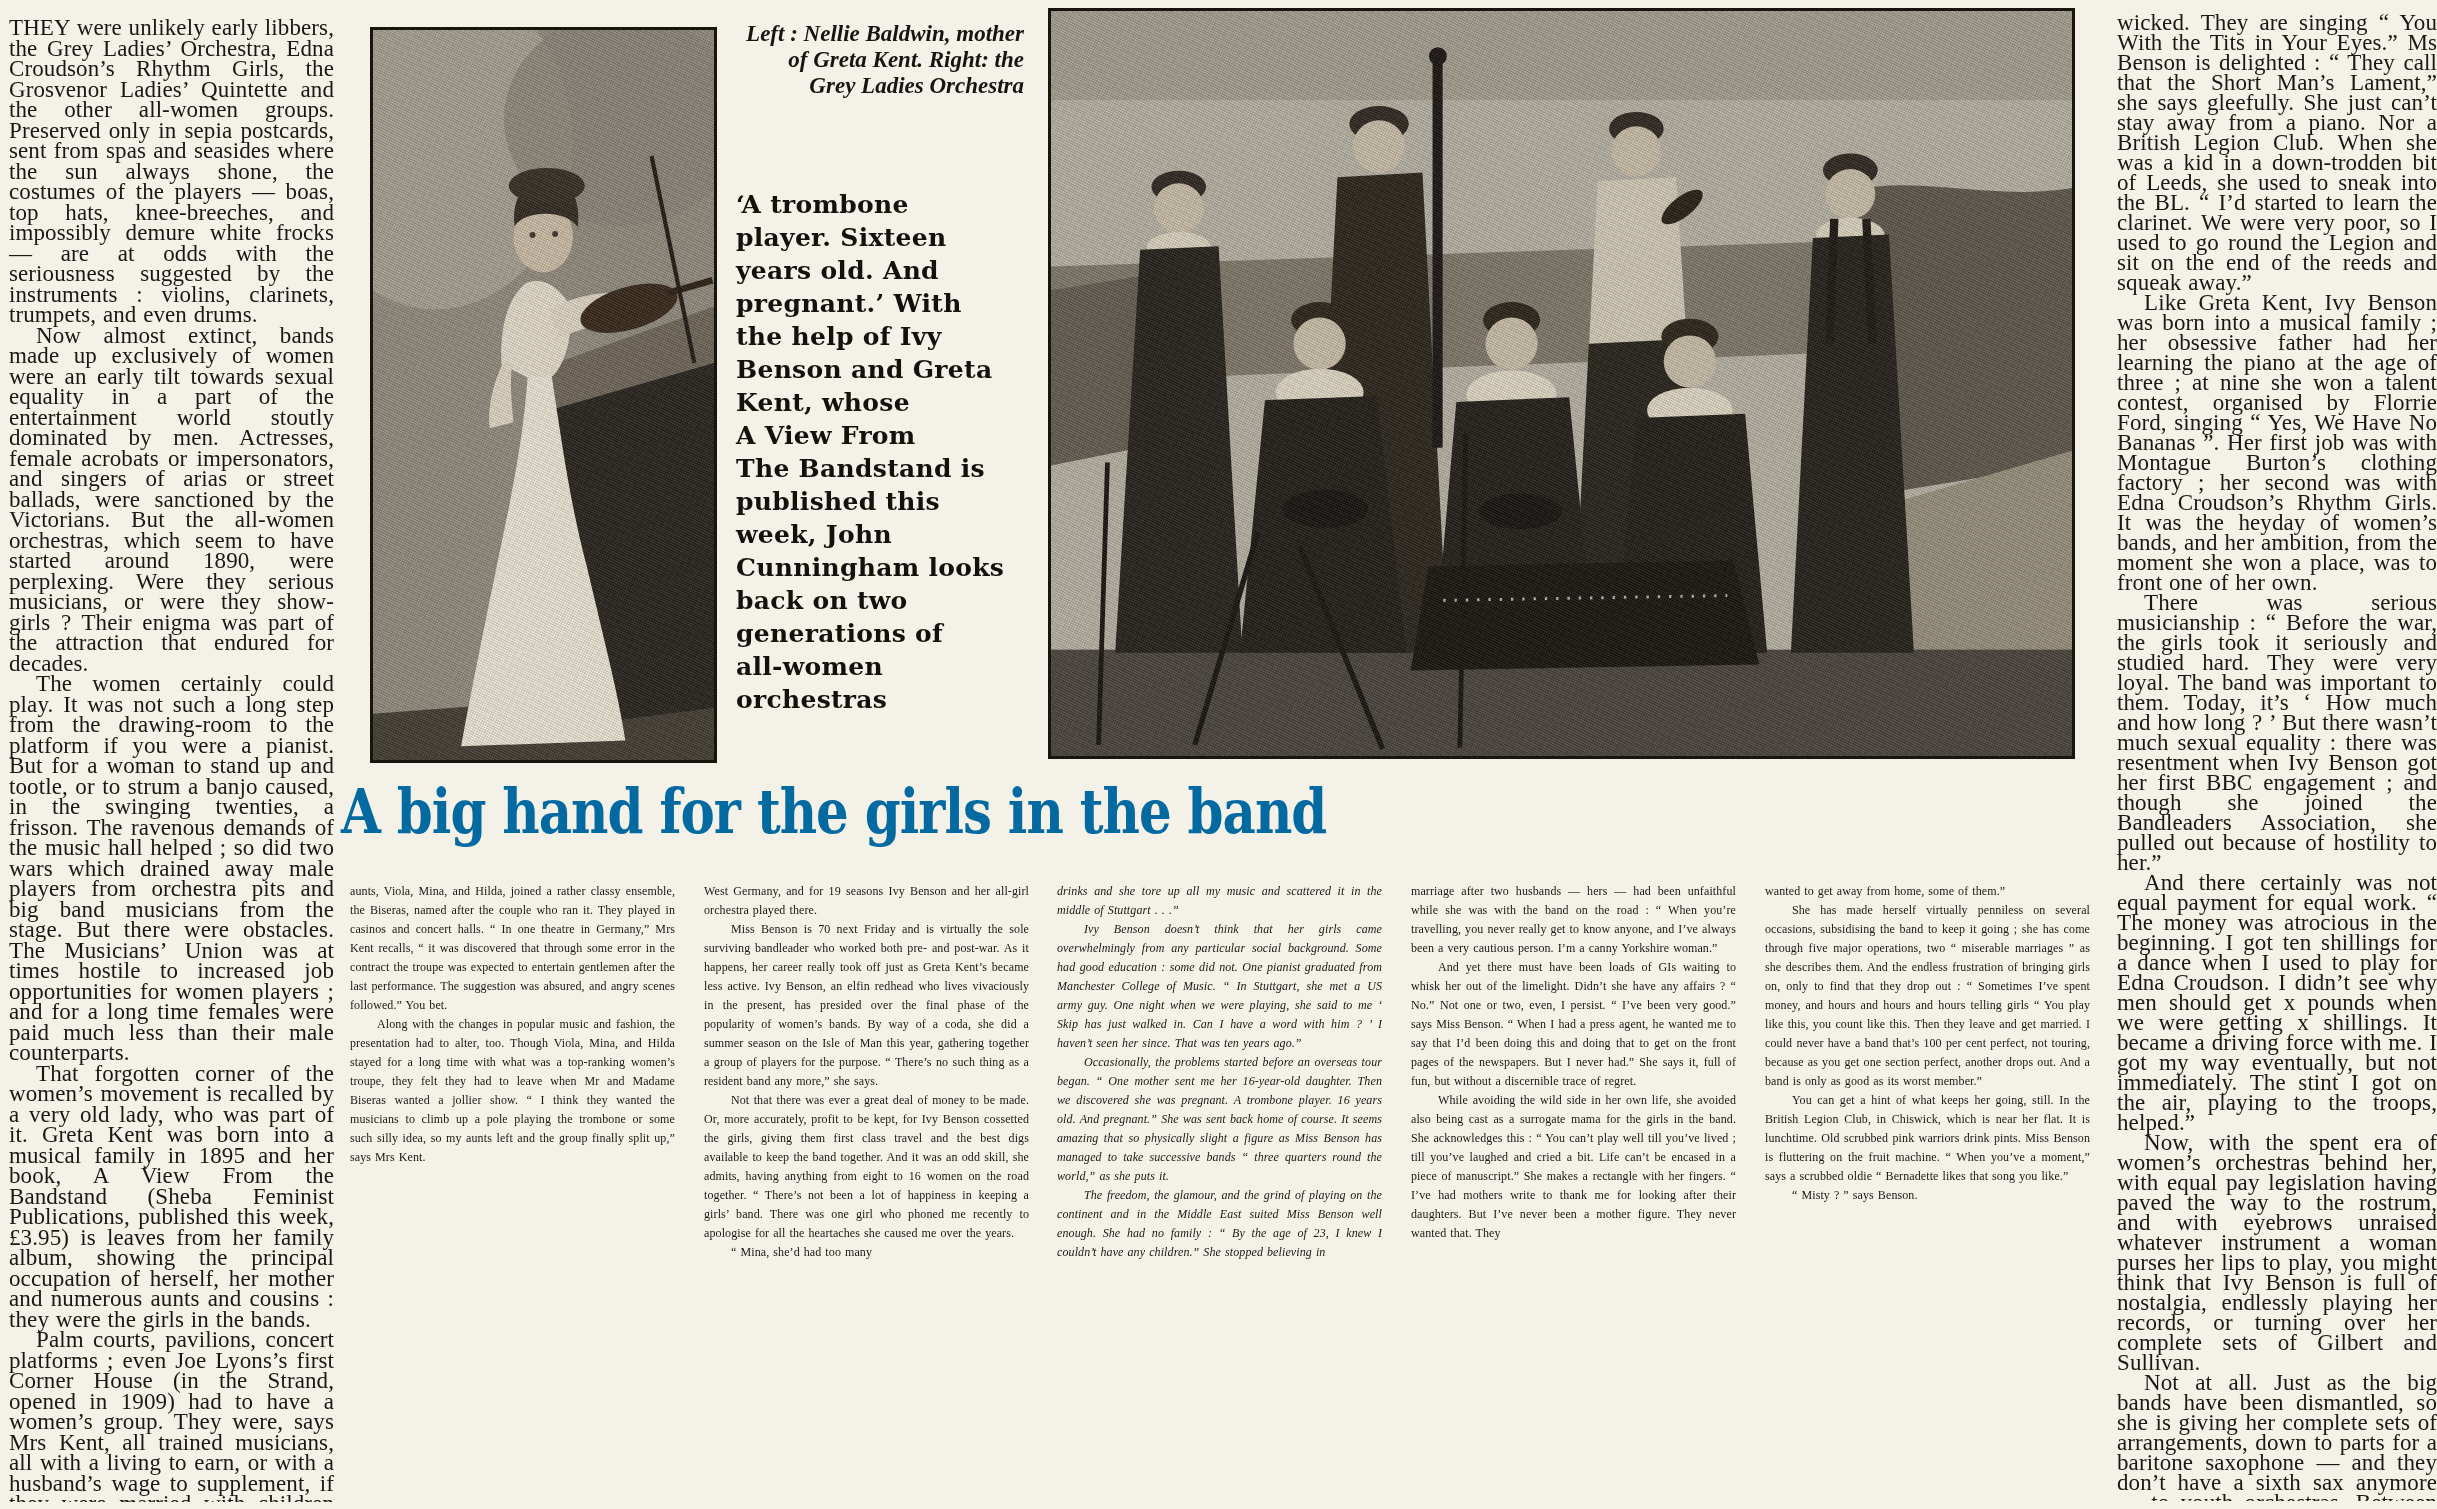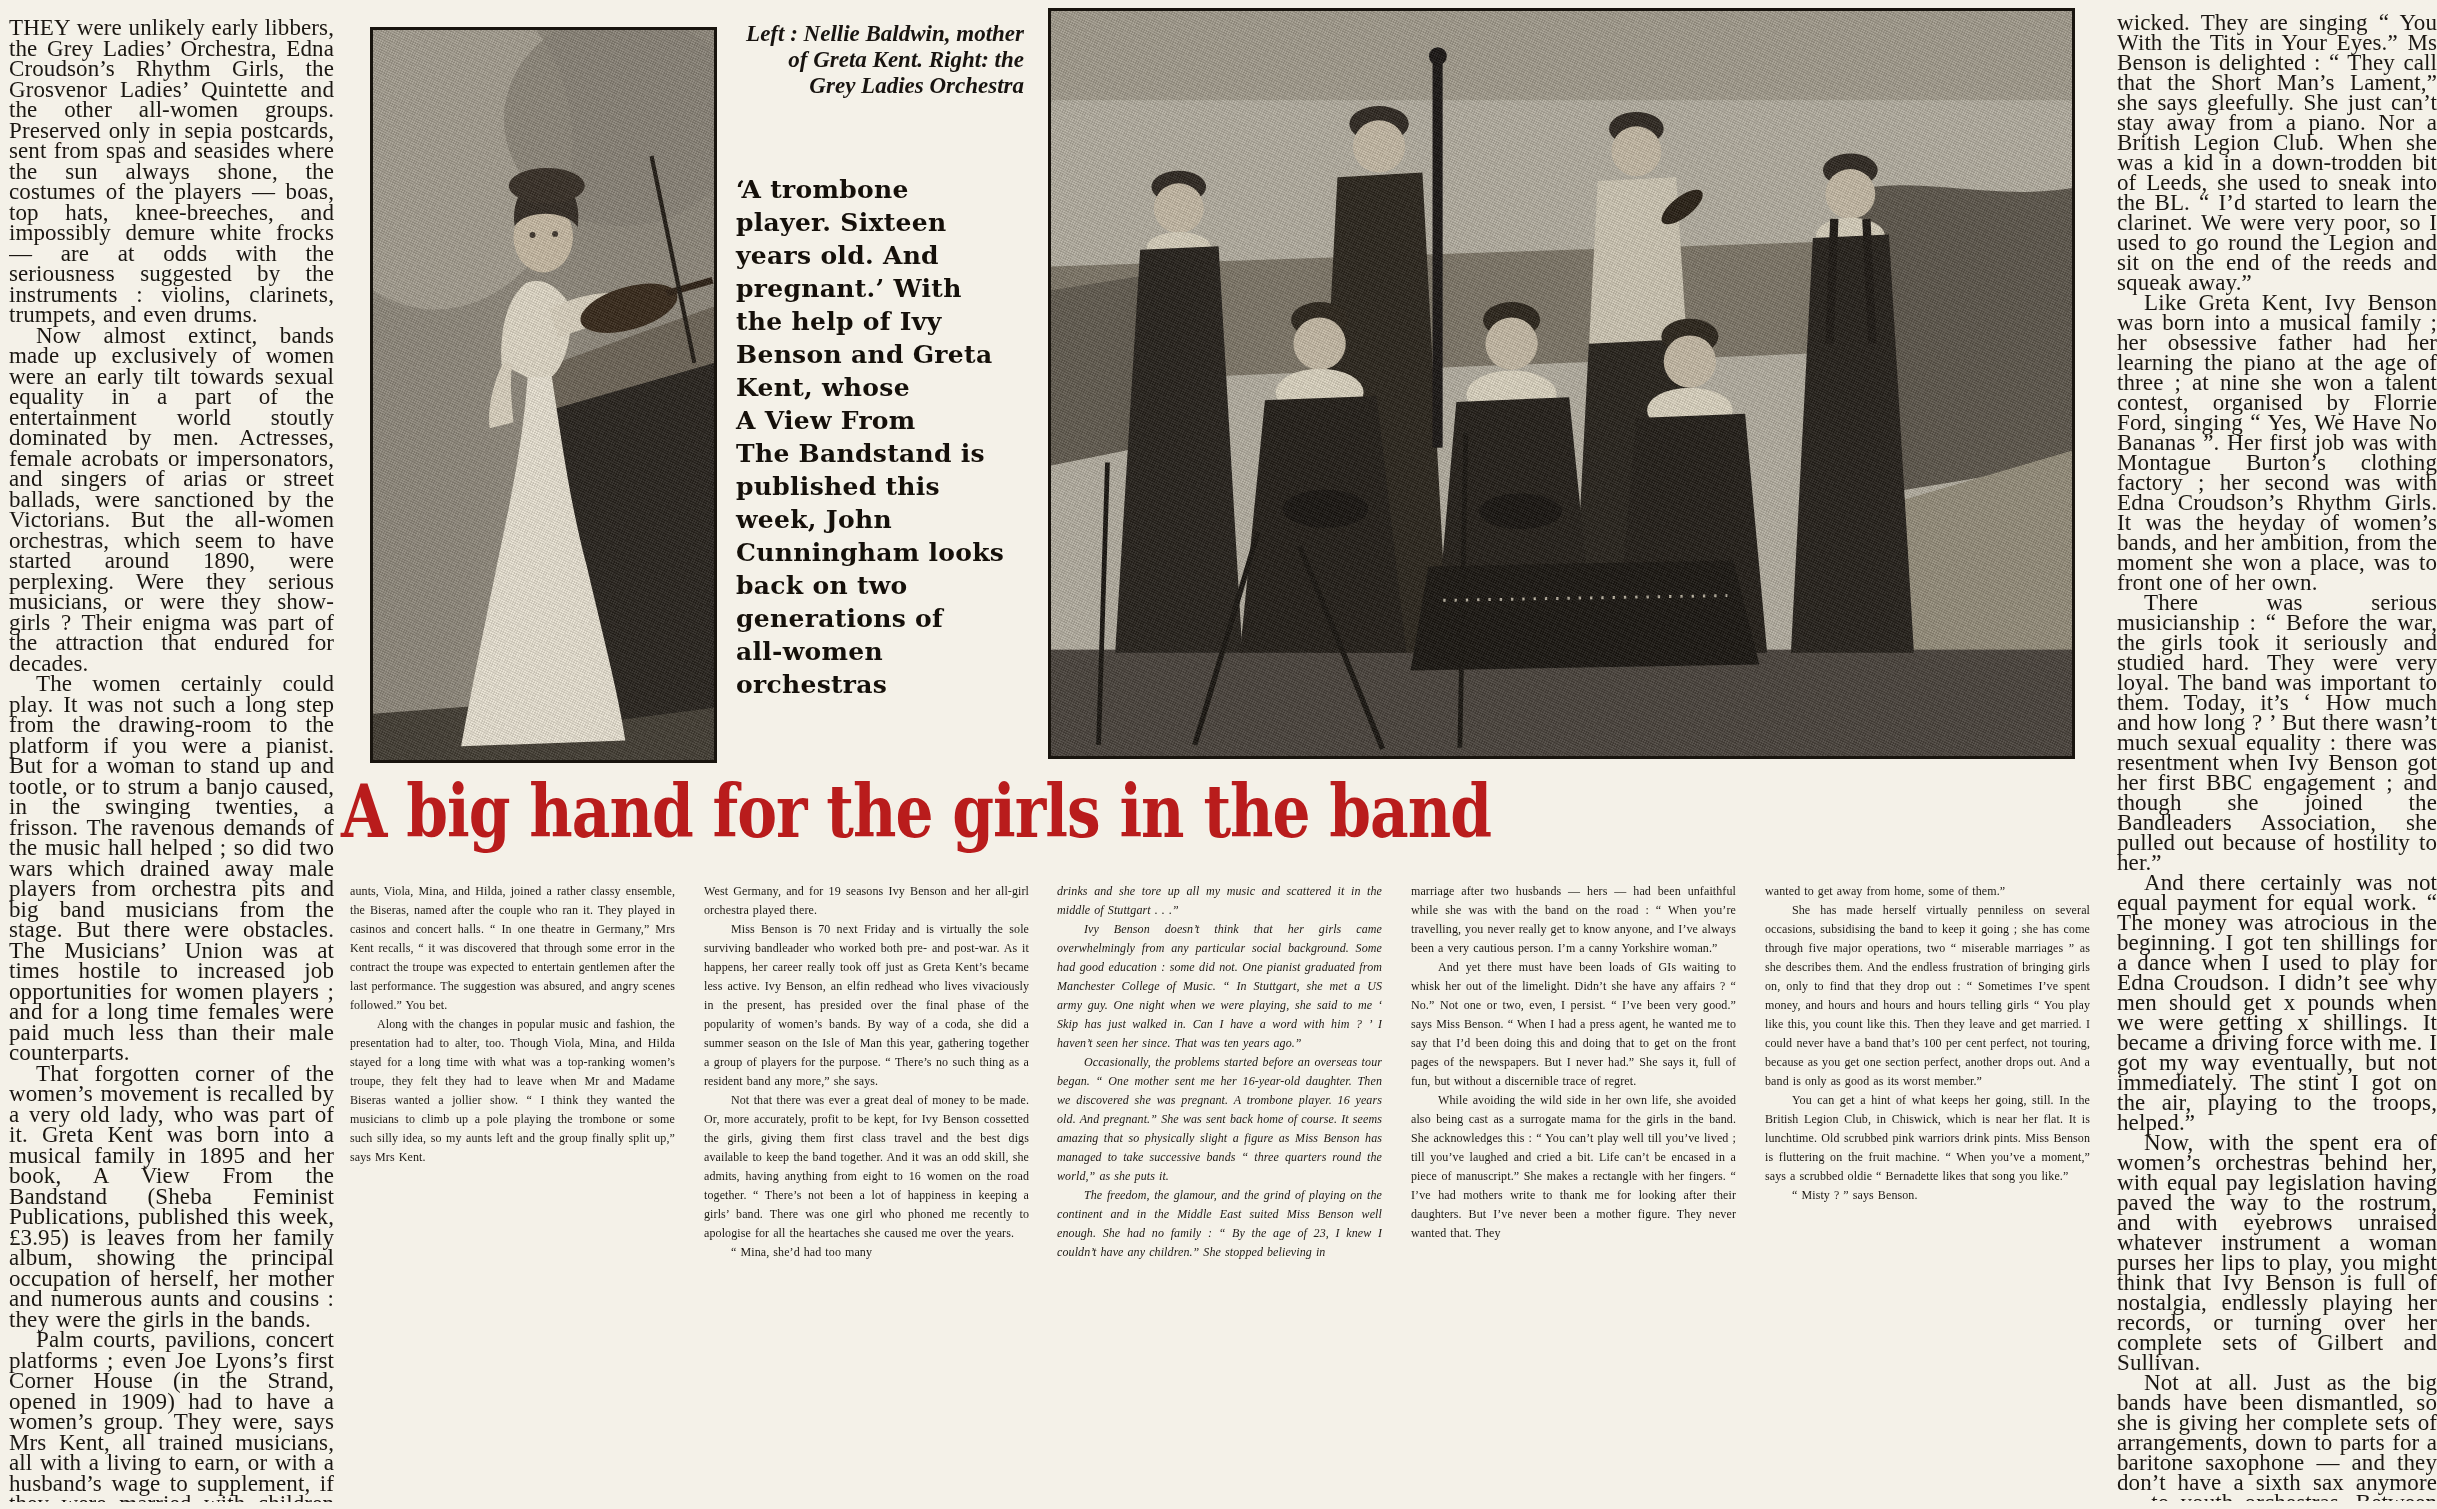--- a/index.html
+++ b/index.html
@@ -25,35 +25,35 @@
   #col-m1 { left:350px; }
   #col-m2 { left:704px; }
   #col-m3 { left:1057px;font-style:italic; }
   #col-m4 { left:1411px; }
   #col-m5 { left:1765px; }
 
   
   .headline {
     position:absolute; left:341px; top:761px; width:1615px; height:113px;
     margin:0; font-family:"DejaVu Serif", serif; font-weight:bold;
-    font-size:72px; line-height:101px; white-space:nowrap; color:#b91c1c;
+    font-size:62px; line-height:101px; white-space:nowrap; color:#0369a1;
   }
   .headline-inner {
     display:inline-block; transform:scaleX(.83); transform-origin:left center;
     letter-spacing:-1.2px;
   }
 
   
   .caption {
     position:absolute; left:721px; top:21.4px; width:303px;
     font-style:italic; font-weight:bold; font-size:23px; line-height:26px;
     text-align:right; white-space:pre-line; color:#181410;
   }
   .pullquote {
-    position:absolute; left:736px; top:173px; width:285px;
+    position:absolute; left:736px; top:188px; width:285px;
     font-family:"DejaVu Serif", serif; font-weight:bold;
     font-size:25px; line-height:33px; white-space:pre-line; color:#15100a;
     letter-spacing:0.3px;
   }
 
   
   .photo {
     position:absolute; margin:0; border:3.6px solid #18140e; background:#8e887c;
     box-sizing:border-box; overflow:hidden;
   }

